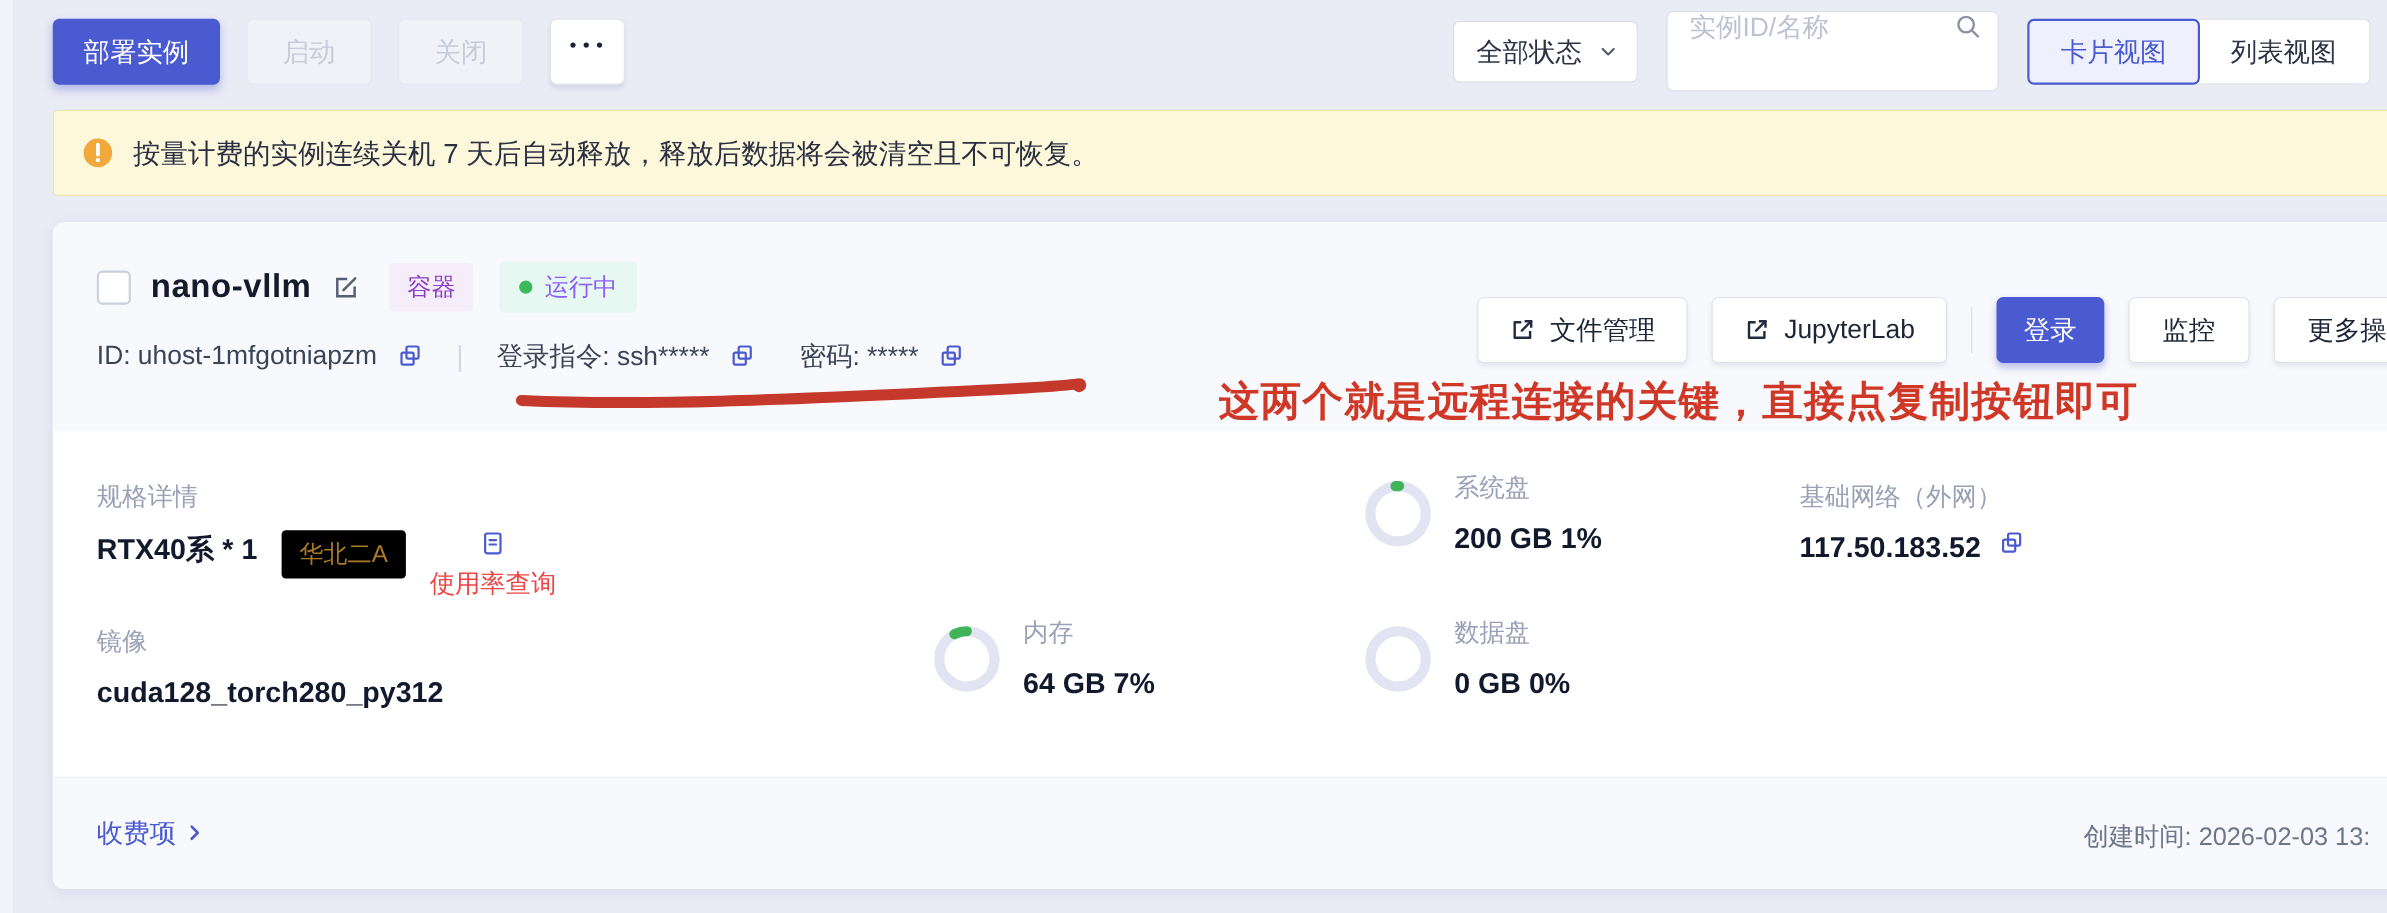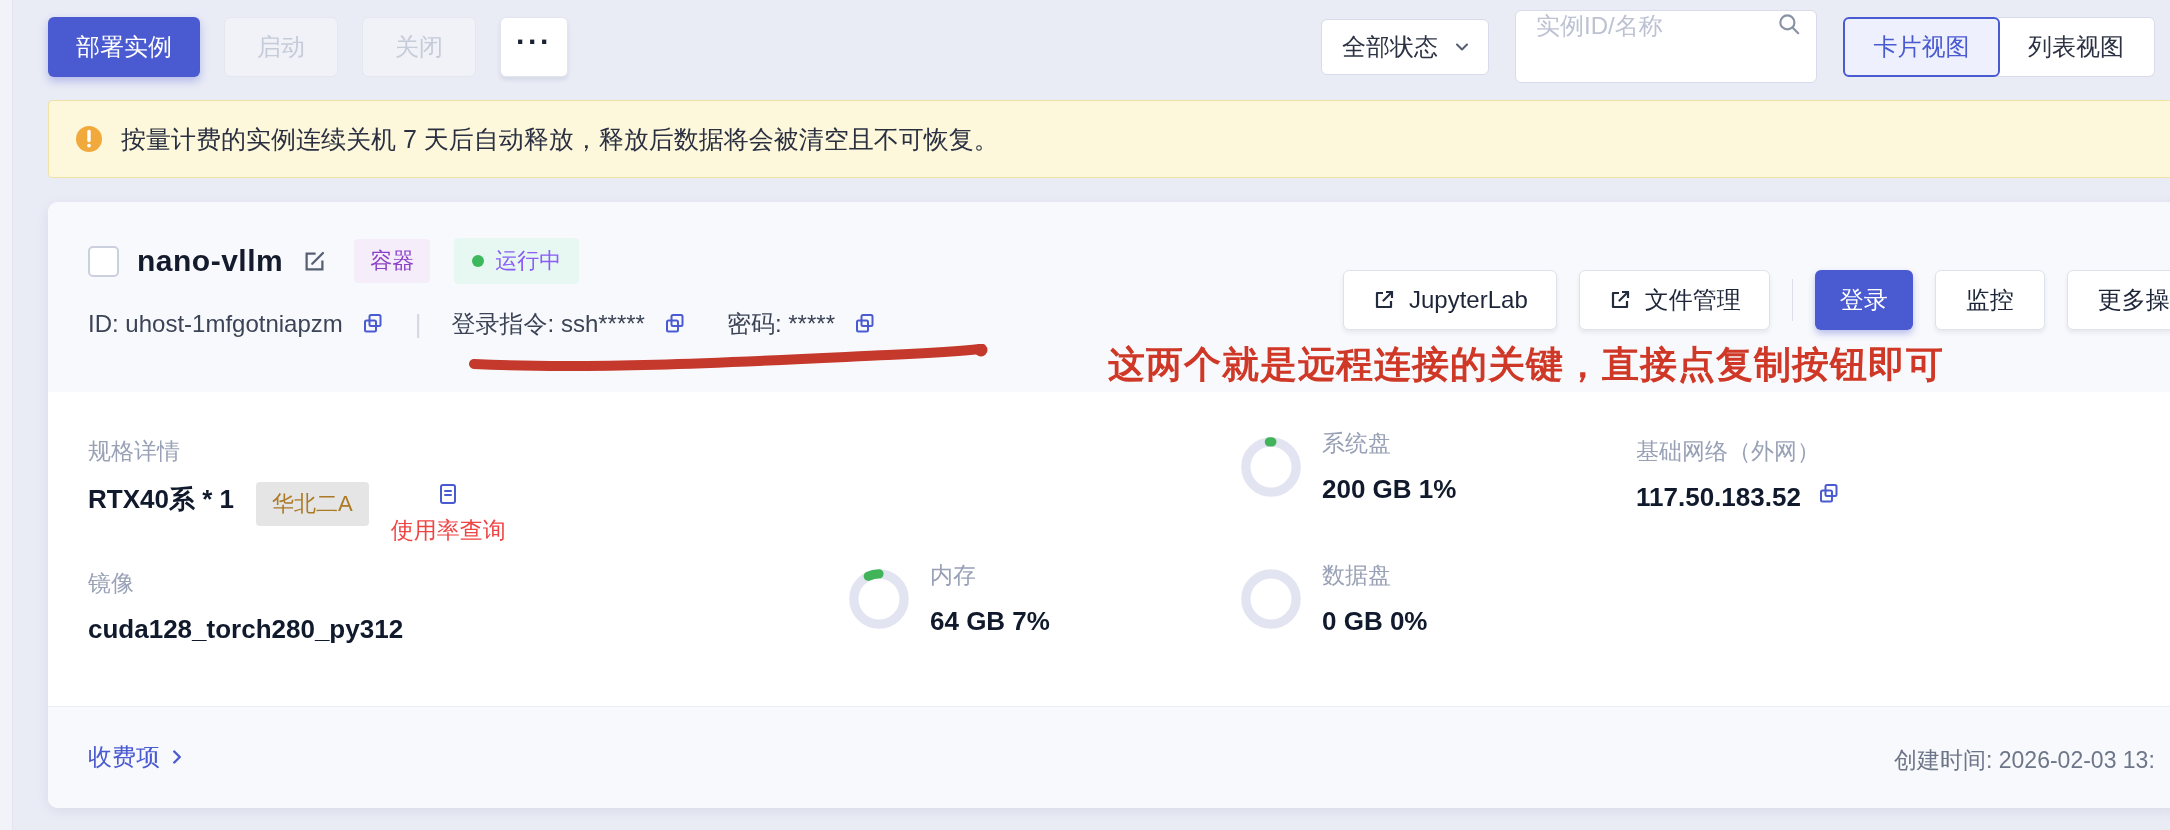--- a/index.html
+++ b/index.html
@@ -7,21 +7,21 @@
     width:2170px;height:830px;overflow:hidden;position:relative;
     background:#e9ebf5;
     font-family:"Liberation Sans","DejaVu Sans",sans-serif;
     color:#1c2436;
   }
   .left-strip{position:absolute;left:0;top:0;width:12px;height:830px;background:#f2f3f9;border-right:1px solid #e3e5ef;}
   
   .toolbar{position:absolute;top:10px;left:48px;right:15px;display:flex;align-items:center;}
   .tb-left{display:flex;align-items:center;gap:24px;}
   .btn{box-sizing:border-box;display:flex;align-items:center;justify-content:center;height:60px;
-       border-radius:6px;font-size:24px;cursor:pointer;border:none;font-family:Liberation Sans, sans-serif;}
+       border-radius:6px;font-size:24px;cursor:pointer;border:none;font-family:Liberation Serif, serif;}
   .btn-primary{background:#4a5ad0;color:#fff;padding:0 28px;box-shadow:0 4px 8px rgba(74,90,208,.35);}
   .btn-disabled{background:#f0f2f7;color:#c6cbd9;border:1px solid #e5e7f0;padding:0 32px;}
   .btn-dots{background:#fff;border:1px solid #e2e4ee;width:68px;color:#1a2233;font-size:30px;font-weight:bold;
             letter-spacing:2px;box-shadow:0 3px 4px rgba(50,60,110,.10);padding-bottom:10px;}
   .tb-right{margin-left:auto;display:flex;align-items:center;gap:26px;}
   .select{box-sizing:border-box;width:168px;height:56px;background:#fff;border:1px solid #d8dbe9;border-radius:6px;
           display:flex;align-items:center;justify-content:space-between;padding:0 16px 0 20px;font-size:24px;color:#2b3243;cursor:pointer;}
   .search{box-sizing:border-box;width:302px;height:73px;background:#fff;border:1px solid #d8dbe9;border-radius:6px;
           display:flex;align-items:flex-start;padding:0 14px 0 18px;}
   .search input{flex:1;border:none;outline:none;font-size:24px;color:#2b3243;background:transparent;font-family:inherit;min-width:0;}
@@ -58,21 +58,21 @@
            padding:0 28px;cursor:pointer;box-shadow:0 3px 4px rgba(40,50,90,.08);white-space:nowrap;}
   .act-login{background:#4a5ad0;color:#fff;border:none;width:98px;padding:0;box-shadow:0 4px 7px rgba(74,90,208,.35);}
   .v-divider{width:1px;height:42px;background:#dcdfe9;}
   
   .card-body{position:relative;height:315px;}
   .cell{position:absolute;display:flex;align-items:center;gap:20px;}
   .cell-text{display:flex;flex-direction:column;gap:15px;}
   .cell-label{font-size:23px;color:#99a1b6;white-space:nowrap;}
   .cell-value{font-size:26px;font-weight:bold;color:#111a2c;white-space:nowrap;}
   .value-row{display:flex;align-items:flex-start;gap:22px;}
-  .badge-zone{background:#e5e5e5;color:#ab7a26;font-size:22px;font-weight:normal;padding:7px 16px;border-radius:4px;}
+  .badge-zone{background:#000000;color:#ab7a26;font-size:22px;font-weight:normal;padding:7px 16px;border-radius:4px;}
   .link{color:#ef4444;font-size:23px;display:inline-flex;align-items:center;gap:9px;cursor:pointer;white-space:nowrap;flex-direction:column;}
   .donut{width:62px;height:62px;flex:none;}
   .donut .ring{fill:none;stroke:#e2e5f1;stroke-width:5.4;}
   .donut .arc{fill:none;stroke:#41b45a;stroke-width:5.4;stroke-linecap:round;transform-box:fill-box;transform-origin:center;}
   
   .card-footer{position:absolute;left:0;right:0;bottom:0;height:101px;background:#f8f9fc;
                border-top:1px solid #ebedf4;border-radius:0 0 10px 10px;}
   .billing{position:absolute;left:40px;top:34px;display:flex;align-items:center;gap:6px;color:#4a5ad0;font-size:24px;cursor:pointer;}
   .created{position:absolute;left:1846px;top:38px;color:#6d7689;font-size:23px;white-space:nowrap;}
   svg{display:block;}
@@ -169,29 +169,29 @@
 
     <div class="annotation">这两个就是远程连接的关键，直接点复制按钮即可</div>
 
     <div class="actions">
       <button class="act-btn">
         <svg width="24" height="24" viewBox="0 0 24 24">
           <path d="M11 5H5v14h14v-6" fill="none" stroke="#232c3f" stroke-width="2.2" stroke-linejoin="round"></path>
           <path d="M14 4h6v6" fill="none" stroke="#232c3f" stroke-width="2.2" stroke-linejoin="round"></path>
           <path d="M20 4l-8.5 8.5" stroke="#232c3f" stroke-width="2.2" stroke-linecap="round"></path>
         </svg>
-        <span>JupyterLab</span>
+        <span>文件管理</span>
       </button>
       <button class="act-btn">
         <svg width="24" height="24" viewBox="0 0 24 24">
           <path d="M11 5H5v14h14v-6" fill="none" stroke="#232c3f" stroke-width="2.2" stroke-linejoin="round"></path>
           <path d="M14 4h6v6" fill="none" stroke="#232c3f" stroke-width="2.2" stroke-linejoin="round"></path>
           <path d="M20 4l-8.5 8.5" stroke="#232c3f" stroke-width="2.2" stroke-linecap="round"></path>
         </svg>
-        <span>文件管理</span>
+        <span>JupyterLab</span>
       </button>
       <div class="v-divider"></div>
       <button class="act-btn act-login">登录</button>
       <button class="act-btn" style="padding:0 30px">监控</button>
       <button class="act-btn" style="padding:0 30px">更多操作</button>
     </div>
   </div>
 
   <div class="card-body">
 

